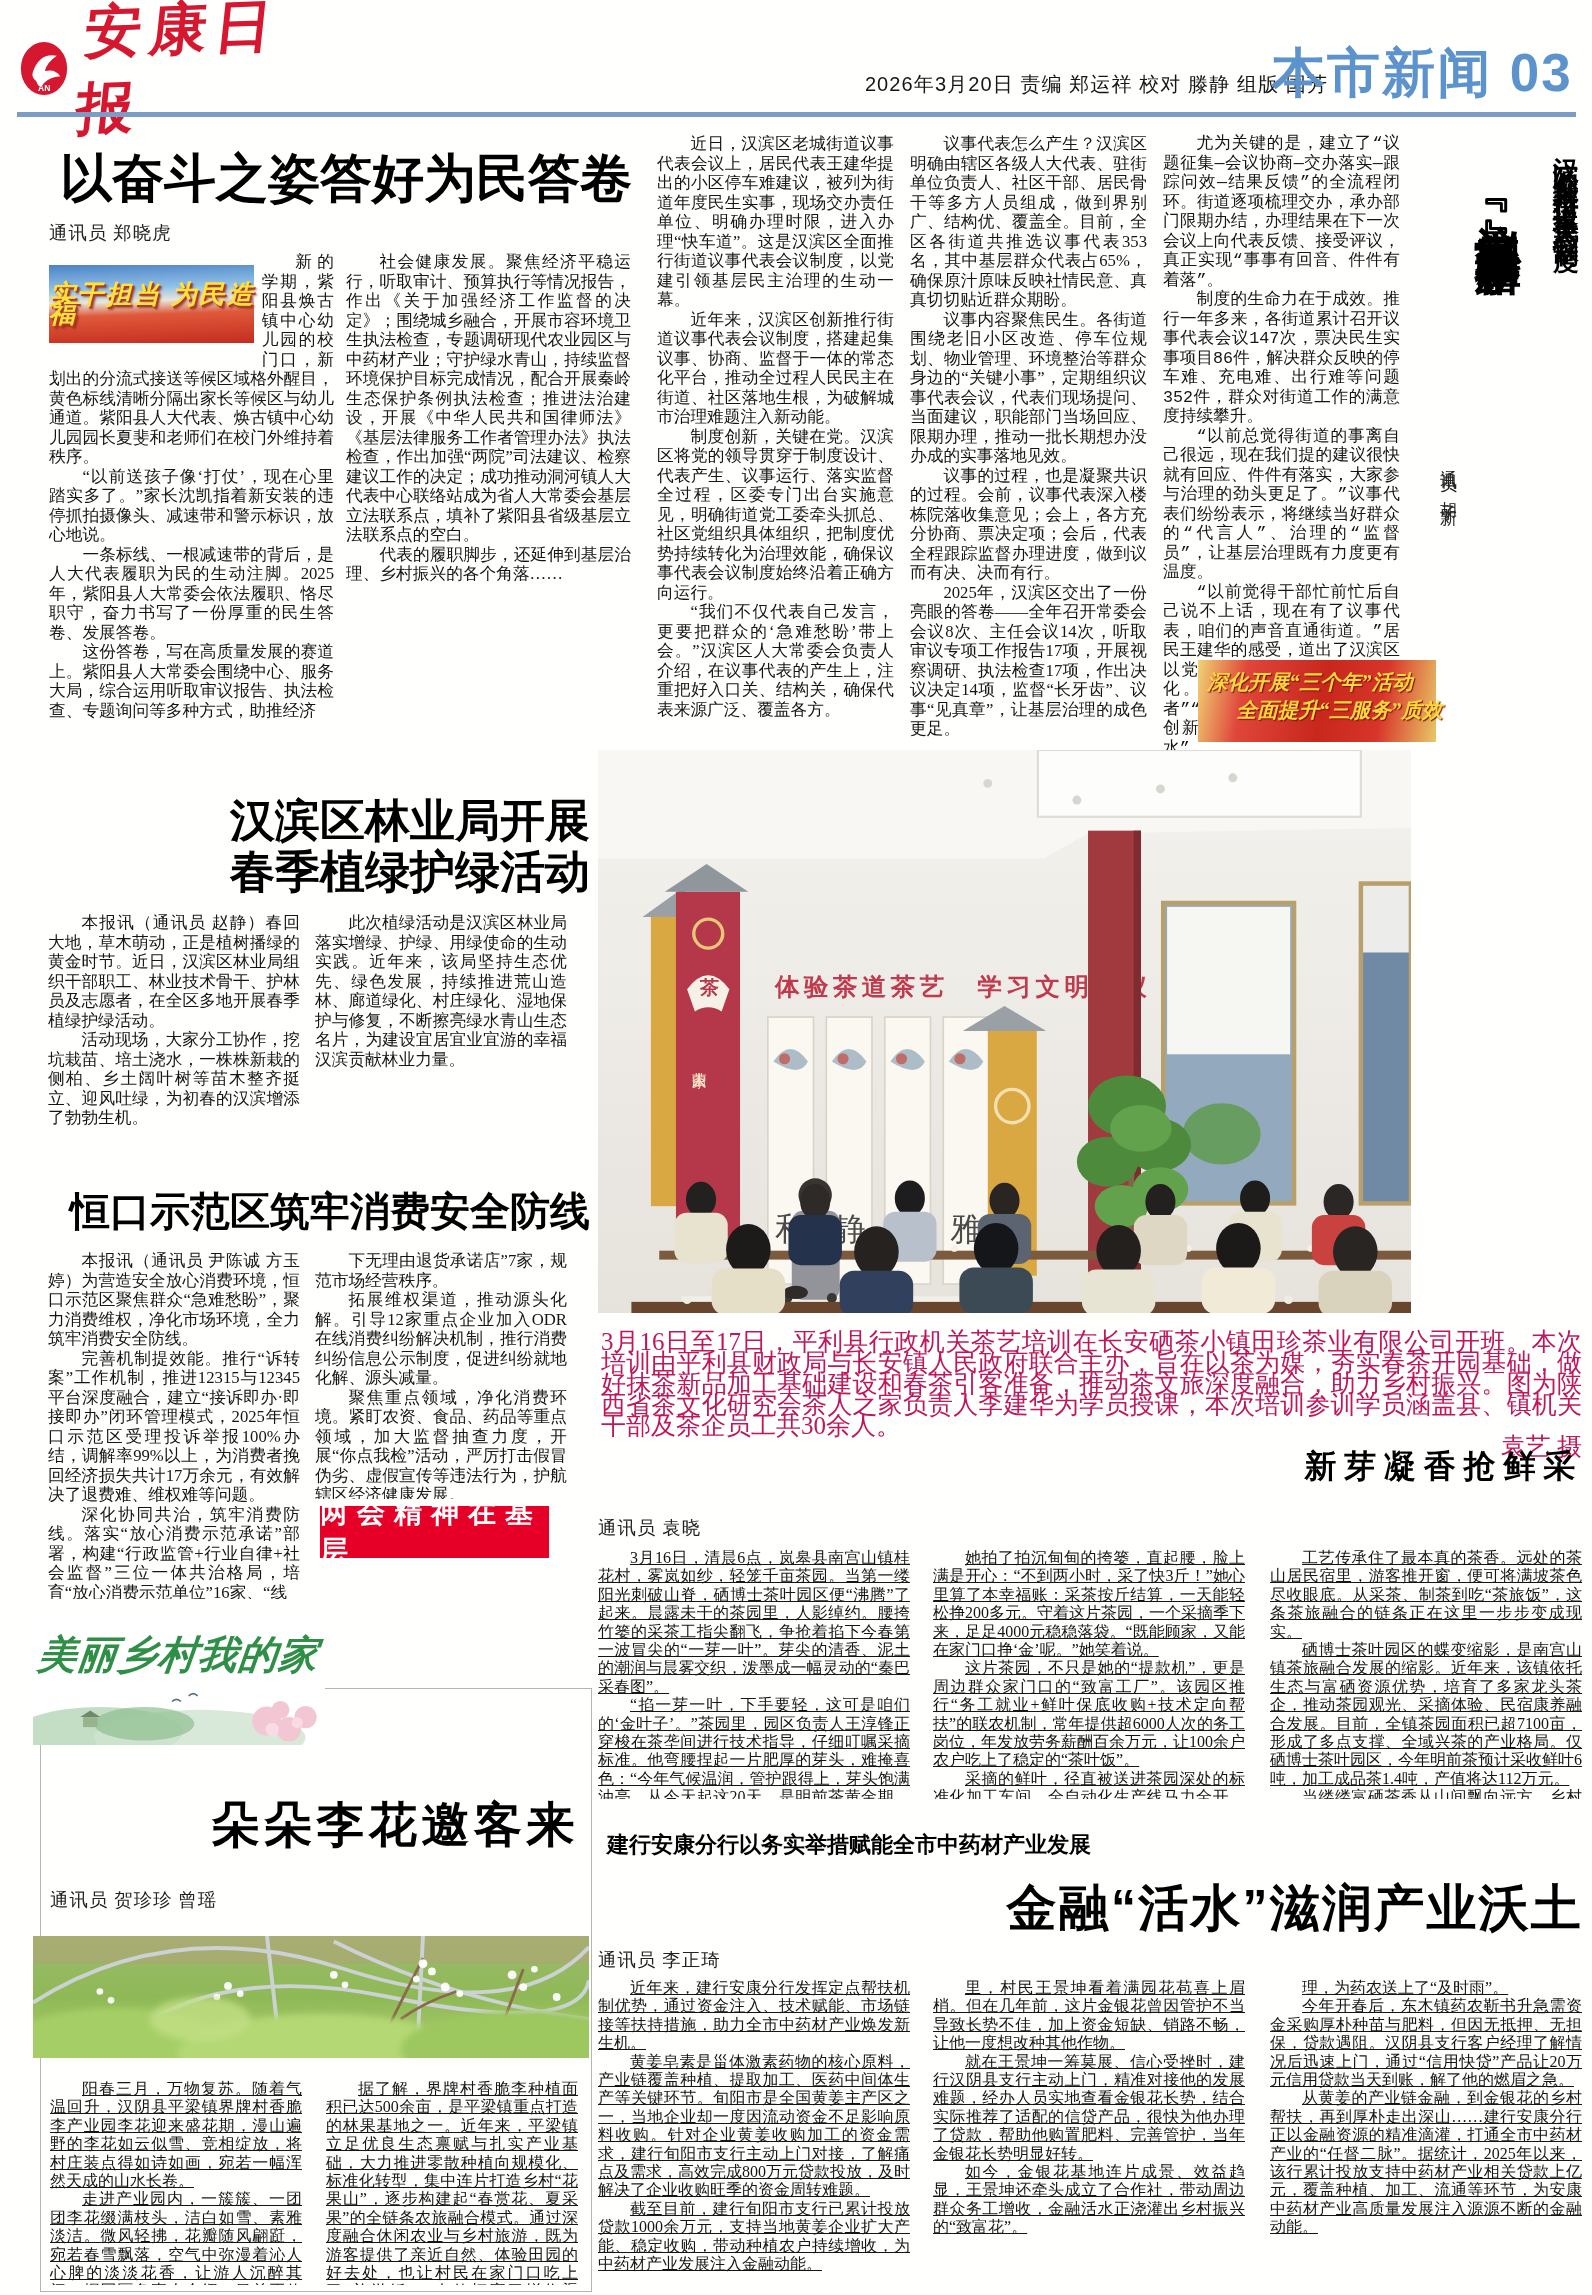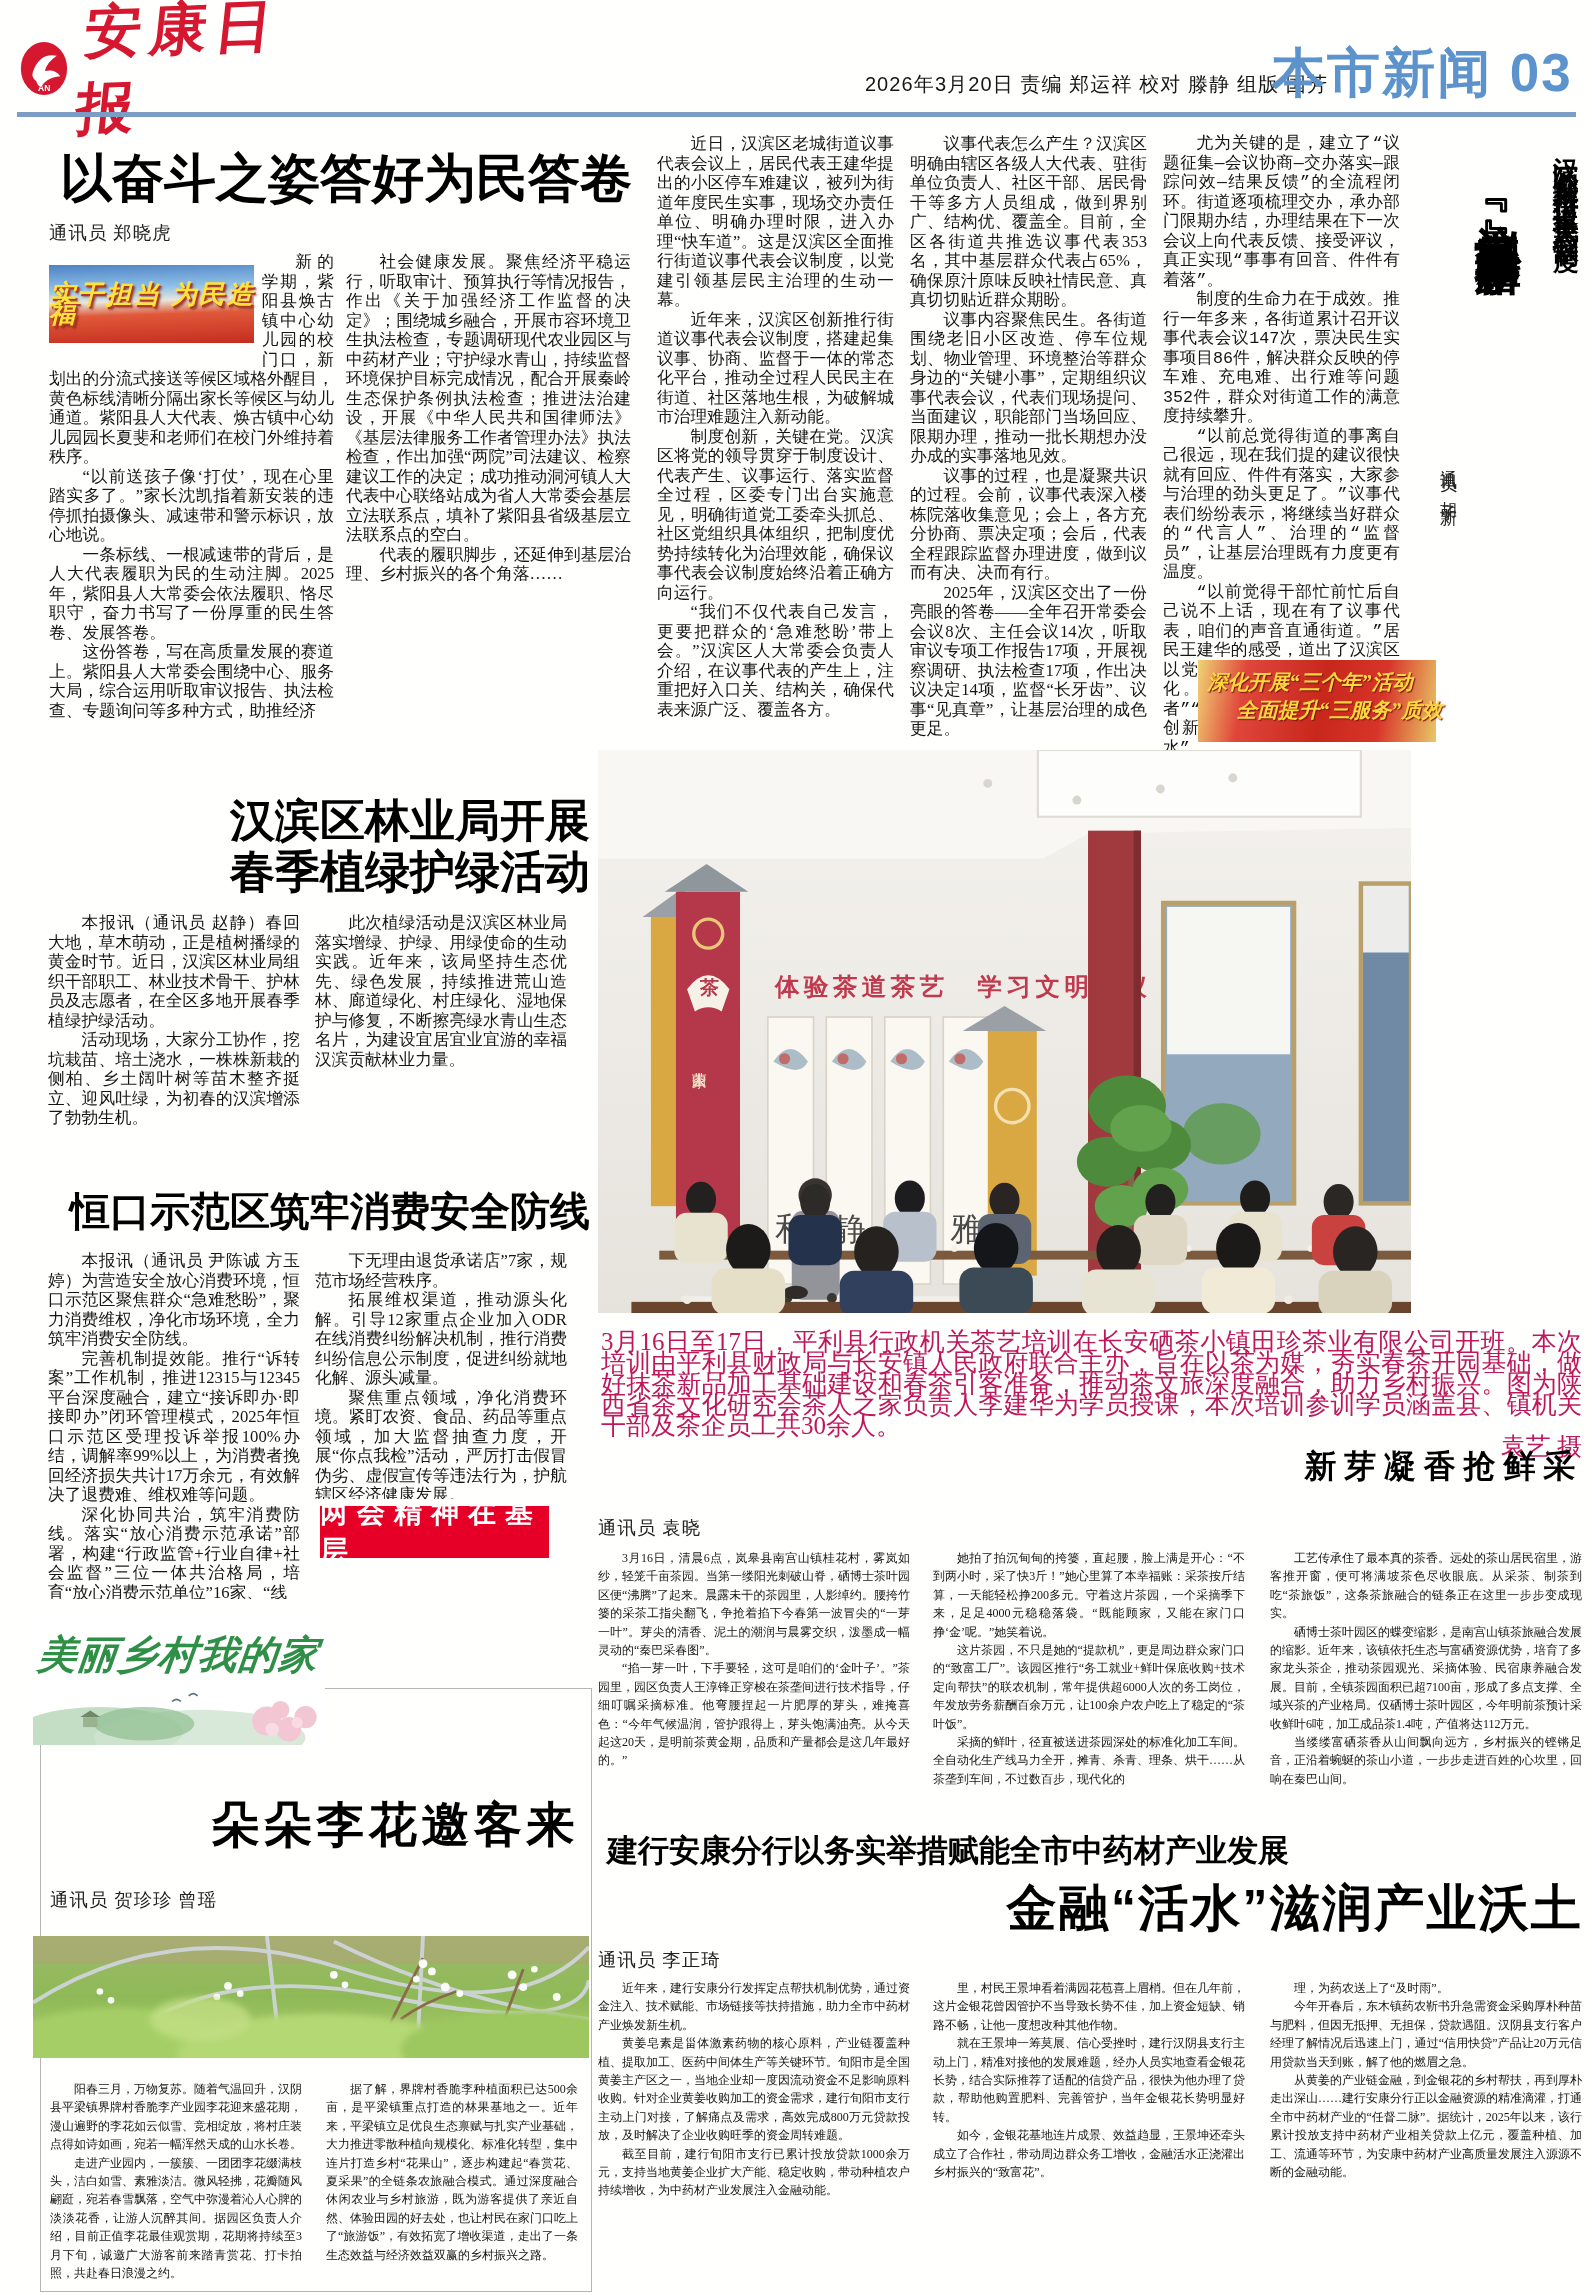--- a/index.html
+++ b/index.html
@@ -12,21 +12,21 @@
      font-size:57px;letter-spacing:7.8px;transform:skewX(-8deg) rotate(-2deg);}
   .dateline{font-family:"Liberation Sans",sans-serif;font-size:20px;color:#161616;letter-spacing:1.1px;}
   .pagelabel{font-family:"Liberation Sans",sans-serif;font-weight:bold;font-size:53px;color:#5d93cc;letter-spacing:2.2px;}
   .bluerule{height:5px;background:#7b9cc4;}
   
   .hl{font-family:"Liberation Sans",sans-serif;font-weight:900;color:#000;text-align:right;white-space:nowrap;}
   .byline{font-family:"Liberation Serif",serif;font-size:18.4px;color:#222;text-align:left;letter-spacing:1.1px;}
   
   .col{font-size:16.7px;line-height:19.5px;text-align:justify;overflow:hidden;color:#151515;}
   .col p{margin:0;text-indent:2em;}
-  .colB{font-size:12px;line-height:18.4px;}
+  .colB{font-size:16px;line-height:18.4px;text-decoration:underline;}
   
   .vert{writing-mode:vertical-rl;text-orientation:upright;}
   .v-kicker{font-family:"Liberation Sans",sans-serif;font-size:25.6px;font-weight:bold;letter-spacing:5.6px;color:#000;}
   .v-title{font-family:"Liberation Sans",sans-serif;font-size:46px;font-weight:900;letter-spacing:3.3px;color:#000;}
   .v-byline{font-size:17px;letter-spacing:3.3px;color:#222;}
   
   .banner-shigan{background:linear-gradient(178deg,#4d82c4 0%,#8fc0e8 30%,#e9e6da 46%,#e0593a 62%,#c42d1f 100%);
      display:flex;align-items:center;justify-content:center;}
   .banner-shigan span{font-family:"Liberation Sans",sans-serif;font-weight:900;font-style:italic;
      font-size:26px;color:#ffe23a;letter-spacing:1.1px;text-shadow:1.7px 1.7px 0 #b03a22,2.8px 2.8px 2.2px rgba(90,0,0,.55);}
@@ -34,21 +34,21 @@
      padding:7.8px 5.6px;box-sizing:border-box;}
   .badge-sgn div{font-family:"Liberation Serif",serif;font-weight:bold;font-style:italic;font-size:20.6px;
      color:#ffd83e;text-shadow:1.1px 1.1px 1.1px #7a1410;white-space:nowrap;}
   .redbox{background:#e60028;display:flex;align-items:center;justify-content:center;}
   .redbox span{font-family:"Liberation Sans",sans-serif;font-weight:bold;font-size:28px;color:#fff;letter-spacing:9px;}
   .series-banner-text{font-family:"Liberation Serif",serif;font-weight:900;font-style:italic;
      font-size:39px;color:#2f8f46;letter-spacing:1.1px;white-space:nowrap;transform:skewX(-6deg);}
   .greybox{border:1.1px solid #b5b5b5;}
   .caption{font-size:25px;line-height:21px;text-align:justify;color:#be185d;}
   .caption .cred{display:block;text-align:right;}
-  .kicker2{font-family:"Liberation Sans",sans-serif;font-weight:900;font-size:31px;color:#000;white-space:nowrap;text-align:center;}
+  .kicker2{font-family:"Liberation Sans",sans-serif;font-weight:900;font-size:22px;color:#000;white-space:nowrap;text-align:center;}
 </style>
 </head>
 <body>
 
 <div class="page">
 
   <div class="abs" style="left:20px;top:29px;width:262px;height:78px;display:flex;align-items:center;gap:13.4px;">
     <svg class="logo-oval" viewBox="0 0 112 128">
       <ellipse cx="56" cy="64" rx="54" ry="62" fill="#d5172f"></ellipse>
       <path d="M30,72 Q46,26 86,34 Q62,50 58,70 Q82,64 94,82 Q68,84 56,98 Q46,116 38,94 Q26,84 30,72Z" fill="#ffffff"></path>

